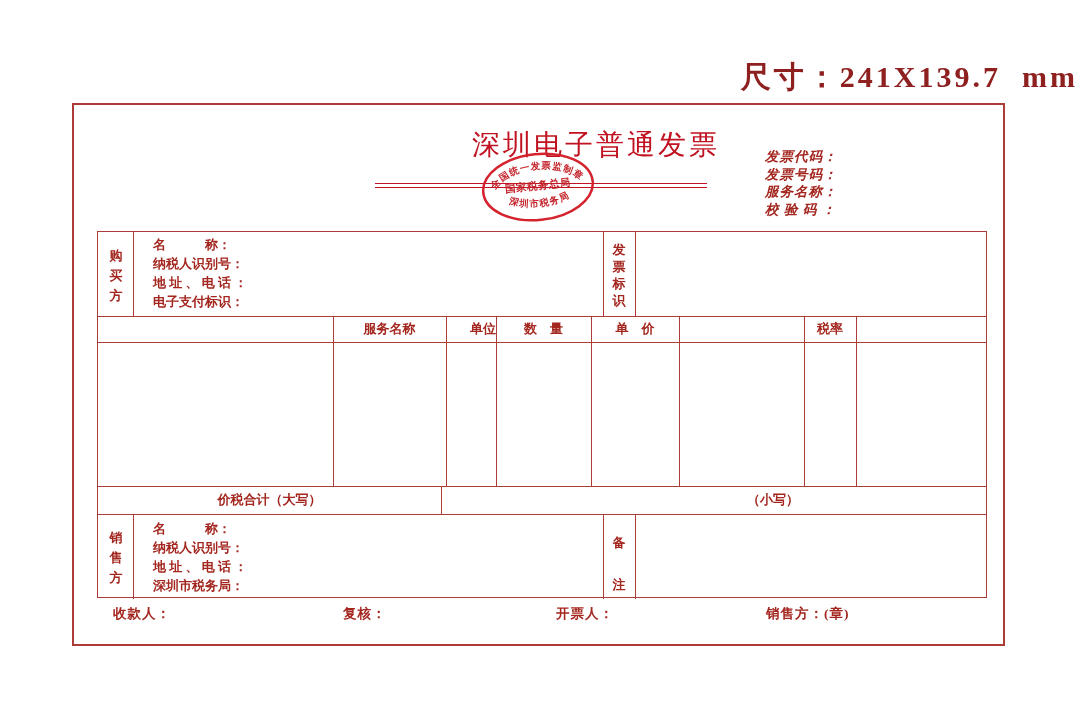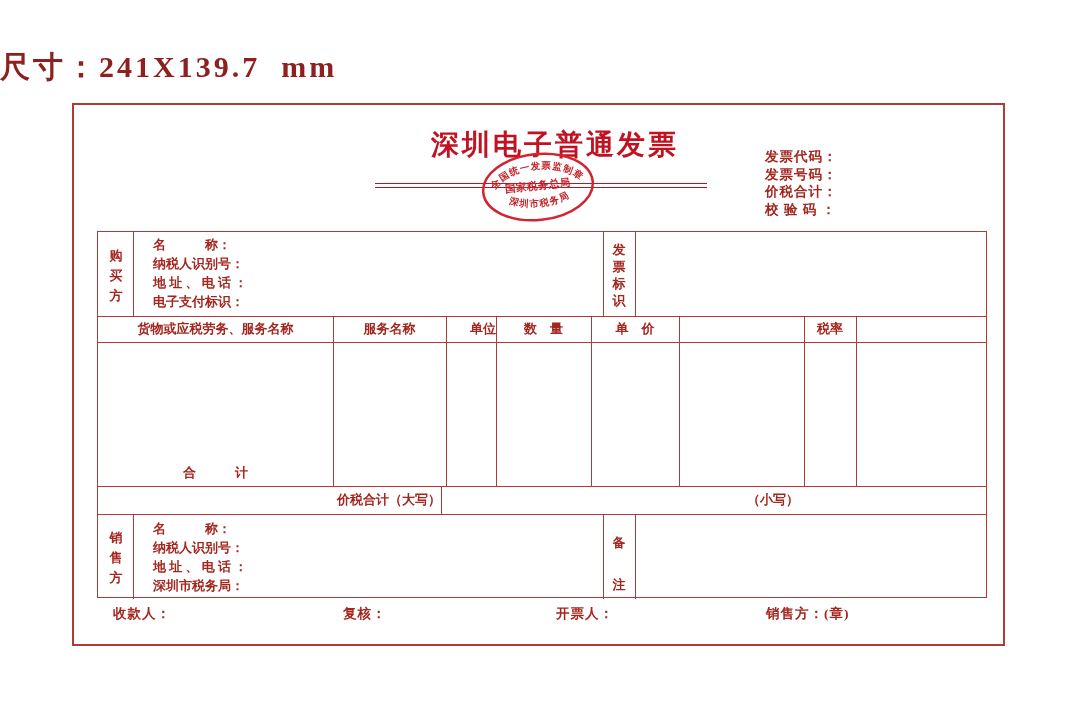--- a/index.html
+++ b/index.html
@@ -12,29 +12,29 @@
   *{margin:0;padding:0;box-sizing:border-box;}
   html,body{background:#ffffff;}
   body{font-family:"Liberation Serif","DejaVu Serif",serif;}
   .canvas{position:relative;width:1078px;height:717px;background:#fff;overflow:hidden;}
   .abs{position:absolute;}
   .pre{white-space:pre;}
   .preline{white-space:pre-line;}
   .lbl{color:var(--ink);font-weight:bold;font-size:13px;line-height:1;}
   .hline{position:absolute;background:var(--line);height:1px;left:0;right:0;}
   .vline{position:absolute;background:var(--line);width:1px;}
-  .page-title{top:47px;left:0;width:100%;text-align:left;font-size:30px;font-weight:bold;
+  .page-title{top:57px;left:0;width:100%;text-align:right;font-size:30px;font-weight:bold;
               color:var(--maroon);letter-spacing:3px;}
   .outer-frame{left:72px;top:103px;width:933px;height:543px;border:2px solid var(--line);}
-  .inv-title{left:390px;top:126px;width:330px;text-align:center;font-size:28px;font-weight:bold;
+  .inv-title{left:390px;top:126px;width:330px;text-align:right;font-size:28px;font-weight:normal;
              color:var(--title-red);letter-spacing:3px;}
   .dbl-line{left:375px;top:183px;width:332px;height:5px;
             border-top:1.5px solid var(--title-red);border-bottom:1.5px solid var(--title-red);}
   .stamp{left:478px;top:149px;width:120px;height:76px;transform:rotate(-6deg);}
-  .meta{left:765px;top:148px;}
+  .meta{left:765px;top:148px;font-style:italic;}
   .meta .lbl{font-size:13.5px;line-height:17.5px;letter-spacing:1px;}
   .table{left:97px;top:231px;width:890px;height:367px;border:1.5px solid var(--line);}
   .side-label{line-height:20px;text-align:center;width:14px;}
   .cell-head{top:84px;height:26px;line-height:26px;text-align:center;position:absolute;}
   .footer-row .lbl{font-size:13.5px;letter-spacing:1px;}
 </style>
 </head>
 <body>
 
 <div class="canvas">
@@ -56,21 +56,21 @@
     </text>
     <text x="60" y="40" text-anchor="middle" font-size="10.5" fill="#c3242b" font-weight="bold" letter-spacing="0.5">国家税务总局</text>
     <text font-size="9.5" fill="#c3242b" font-weight="bold" letter-spacing="1">
       <textPath href="#arcBot" startOffset="50%" text-anchor="middle">深圳市税务局</textPath>
     </text>
   </svg>
 
   <div class="abs meta">
     <div class="lbl pre">发票代码：</div>
     <div class="lbl pre">发票号码：</div>
-    <div class="lbl pre">价税合计：</div>
+    <div class="lbl pre">服务名称：</div>
     <div class="lbl pre">校 验 码 ：</div>
   </div>
 
   <div class="abs table">
 
     <div class="hline" style="top:84px"></div>
     <div class="hline" style="top:110px"></div>
     <div class="hline" style="top:254px"></div>
     <div class="hline" style="top:282px"></div>
 
@@ -98,31 +98,29 @@
     <div class="abs lbl pre" style="left:55px;top:6px">名　　　称：</div>
     <div class="abs lbl pre" style="left:55px;top:25px">纳税人识别号：</div>
     <div class="abs lbl pre" style="left:55px;top:44px">地 址 、 电 话 ：</div>
     <div class="abs lbl pre" style="left:55px;top:63px">电子支付标识：</div>
     <div class="abs lbl preline side-label" style="left:514px;top:9px;line-height:17px">发
 票
 标
 识</div>
     <div class="abs" style="left:537px;top:0;width:353px;height:84px"></div>
 
-    <div class="cell-head lbl" style="left:0;width:235px">货物或应税劳务、服务名称</div>
     <div class="cell-head lbl" style="left:235px;width:113px">服务名称</div>
     <div class="cell-head lbl" style="left:360px;width:50px">单位</div>
     <div class="cell-head lbl" style="left:398px;width:95px">数　量</div>
     <div class="cell-head lbl" style="left:493px;width:88px">单　价</div>
     <div class="cell-head lbl" style="left:706px;width:52px">税率</div>
 
     <div class="abs" style="left:0;top:110px;width:890px;height:144px"></div>
-    <div class="abs lbl pre" style="left:0;top:228px;width:235px;height:26px;line-height:26px;text-align:center">合　　　计</div>
 
-    <div class="abs lbl" style="left:0;top:254px;width:343px;height:28px;line-height:28px;text-align:right">价税合计（大写）</div>
+    <div class="abs lbl" style="left:0;top:254px;width:343px;height:28px;line-height:28px;text-align:center">价税合计（大写）</div>
     <div class="abs lbl" style="left:625px;top:254px;width:100px;height:28px;line-height:28px;text-align:center">（小写）</div>
 
     <div class="abs lbl preline side-label" style="left:11px;top:296px">销
 售
 方</div>
     <div class="abs lbl pre" style="left:55px;top:290px">名　　　称：</div>
     <div class="abs lbl pre" style="left:55px;top:309px">纳税人识别号：</div>
     <div class="abs lbl pre" style="left:55px;top:328px">地 址 、 电 话 ：</div>
     <div class="abs lbl pre" style="left:55px;top:347px">深圳市税务局：</div>
     <div class="abs lbl preline side-label" style="left:514px;top:300px;line-height:21px">备

